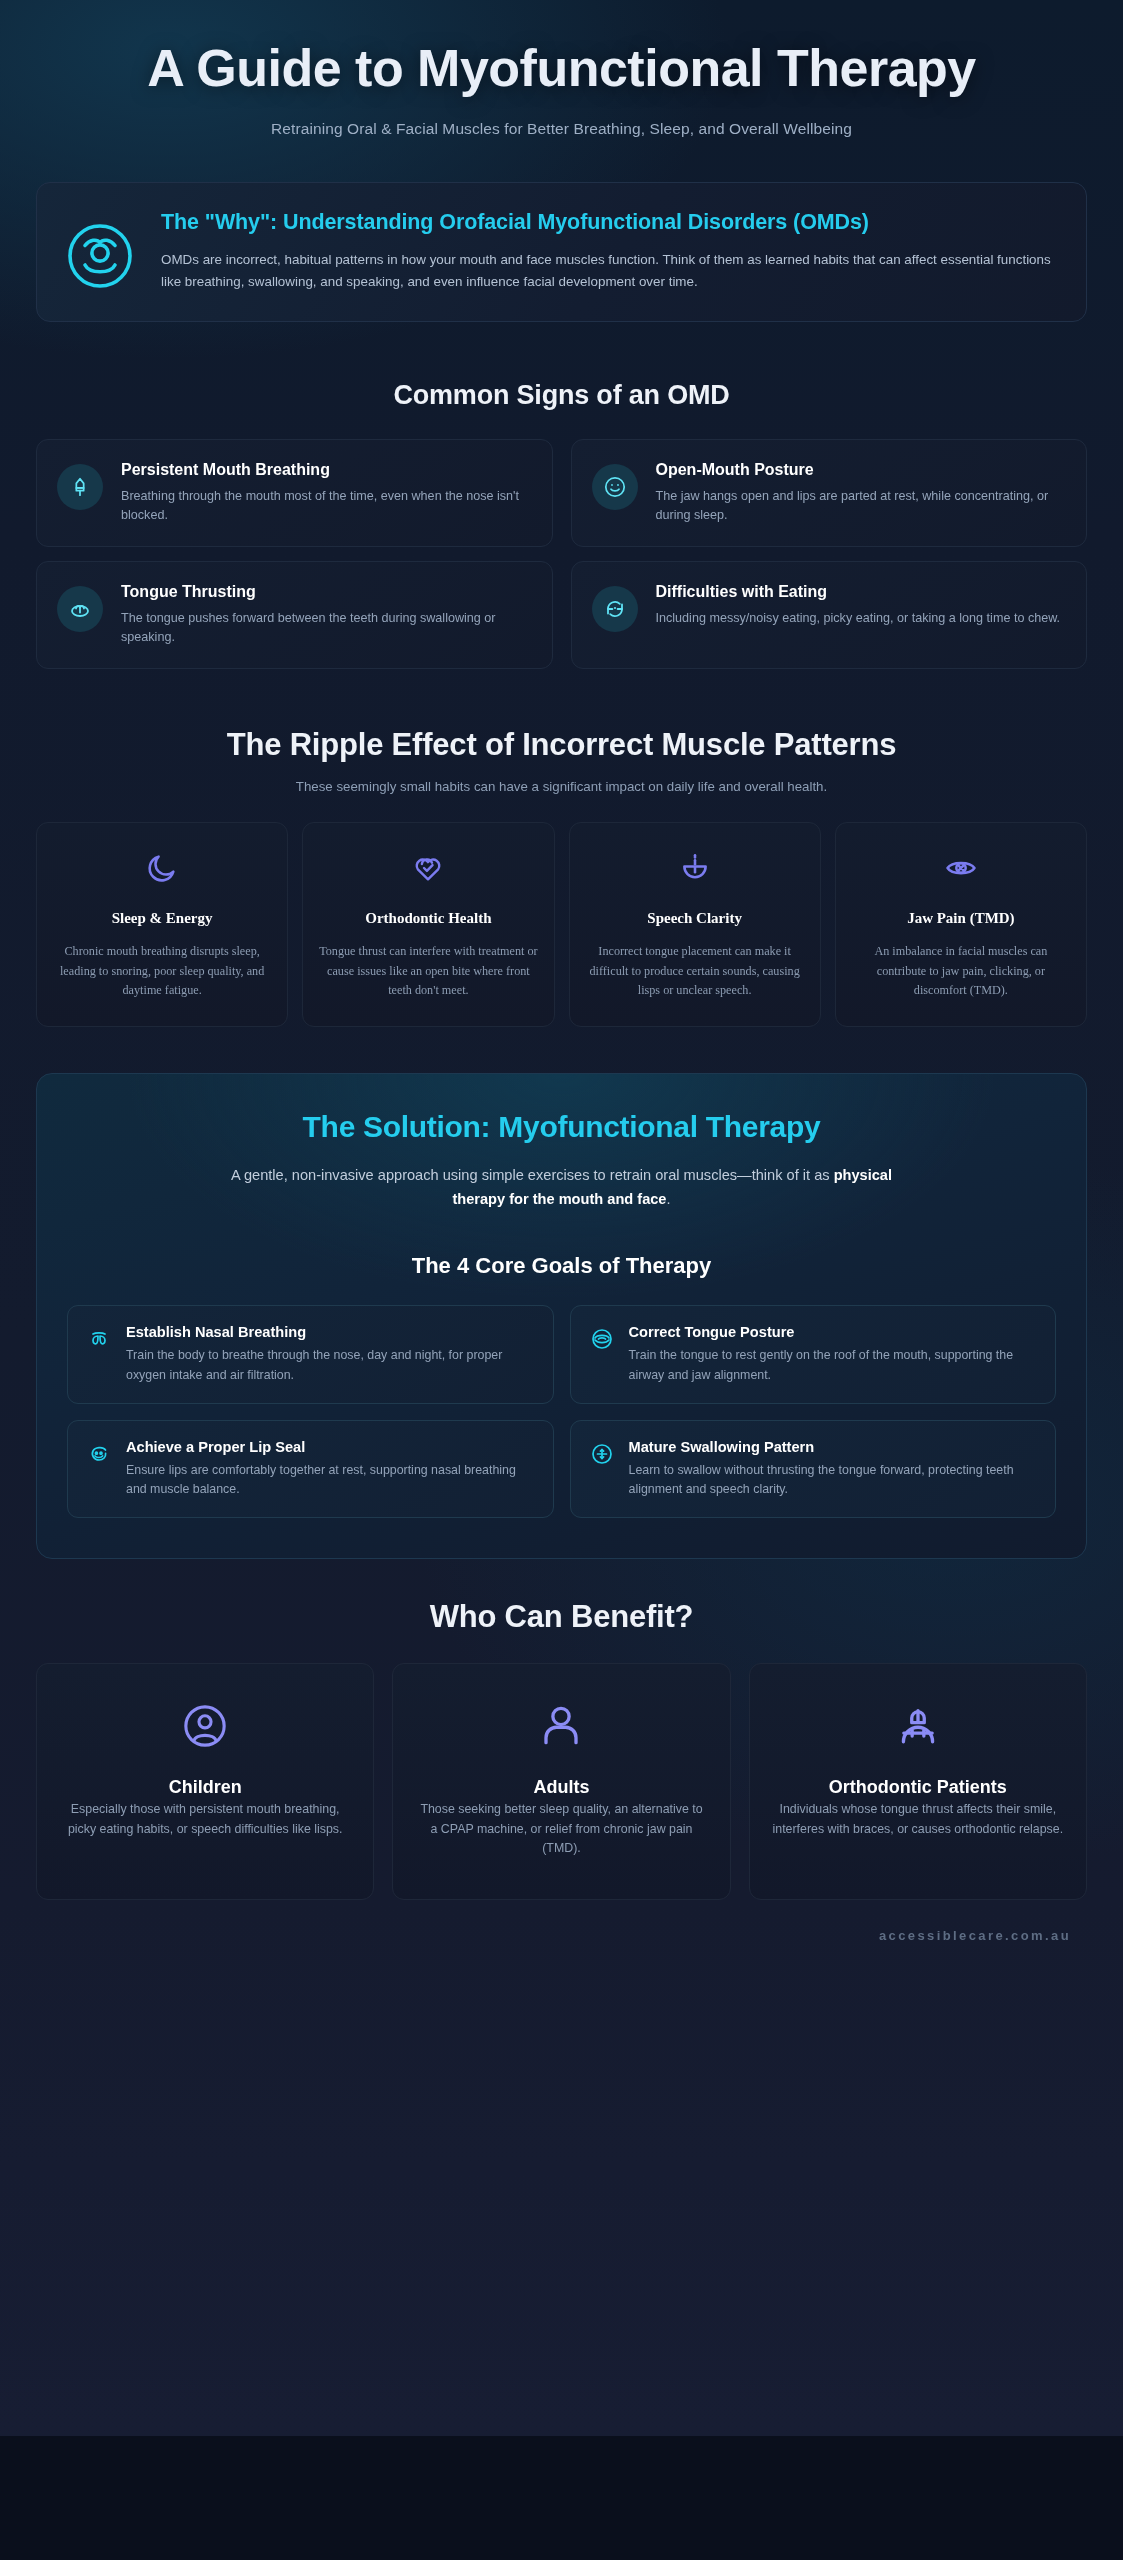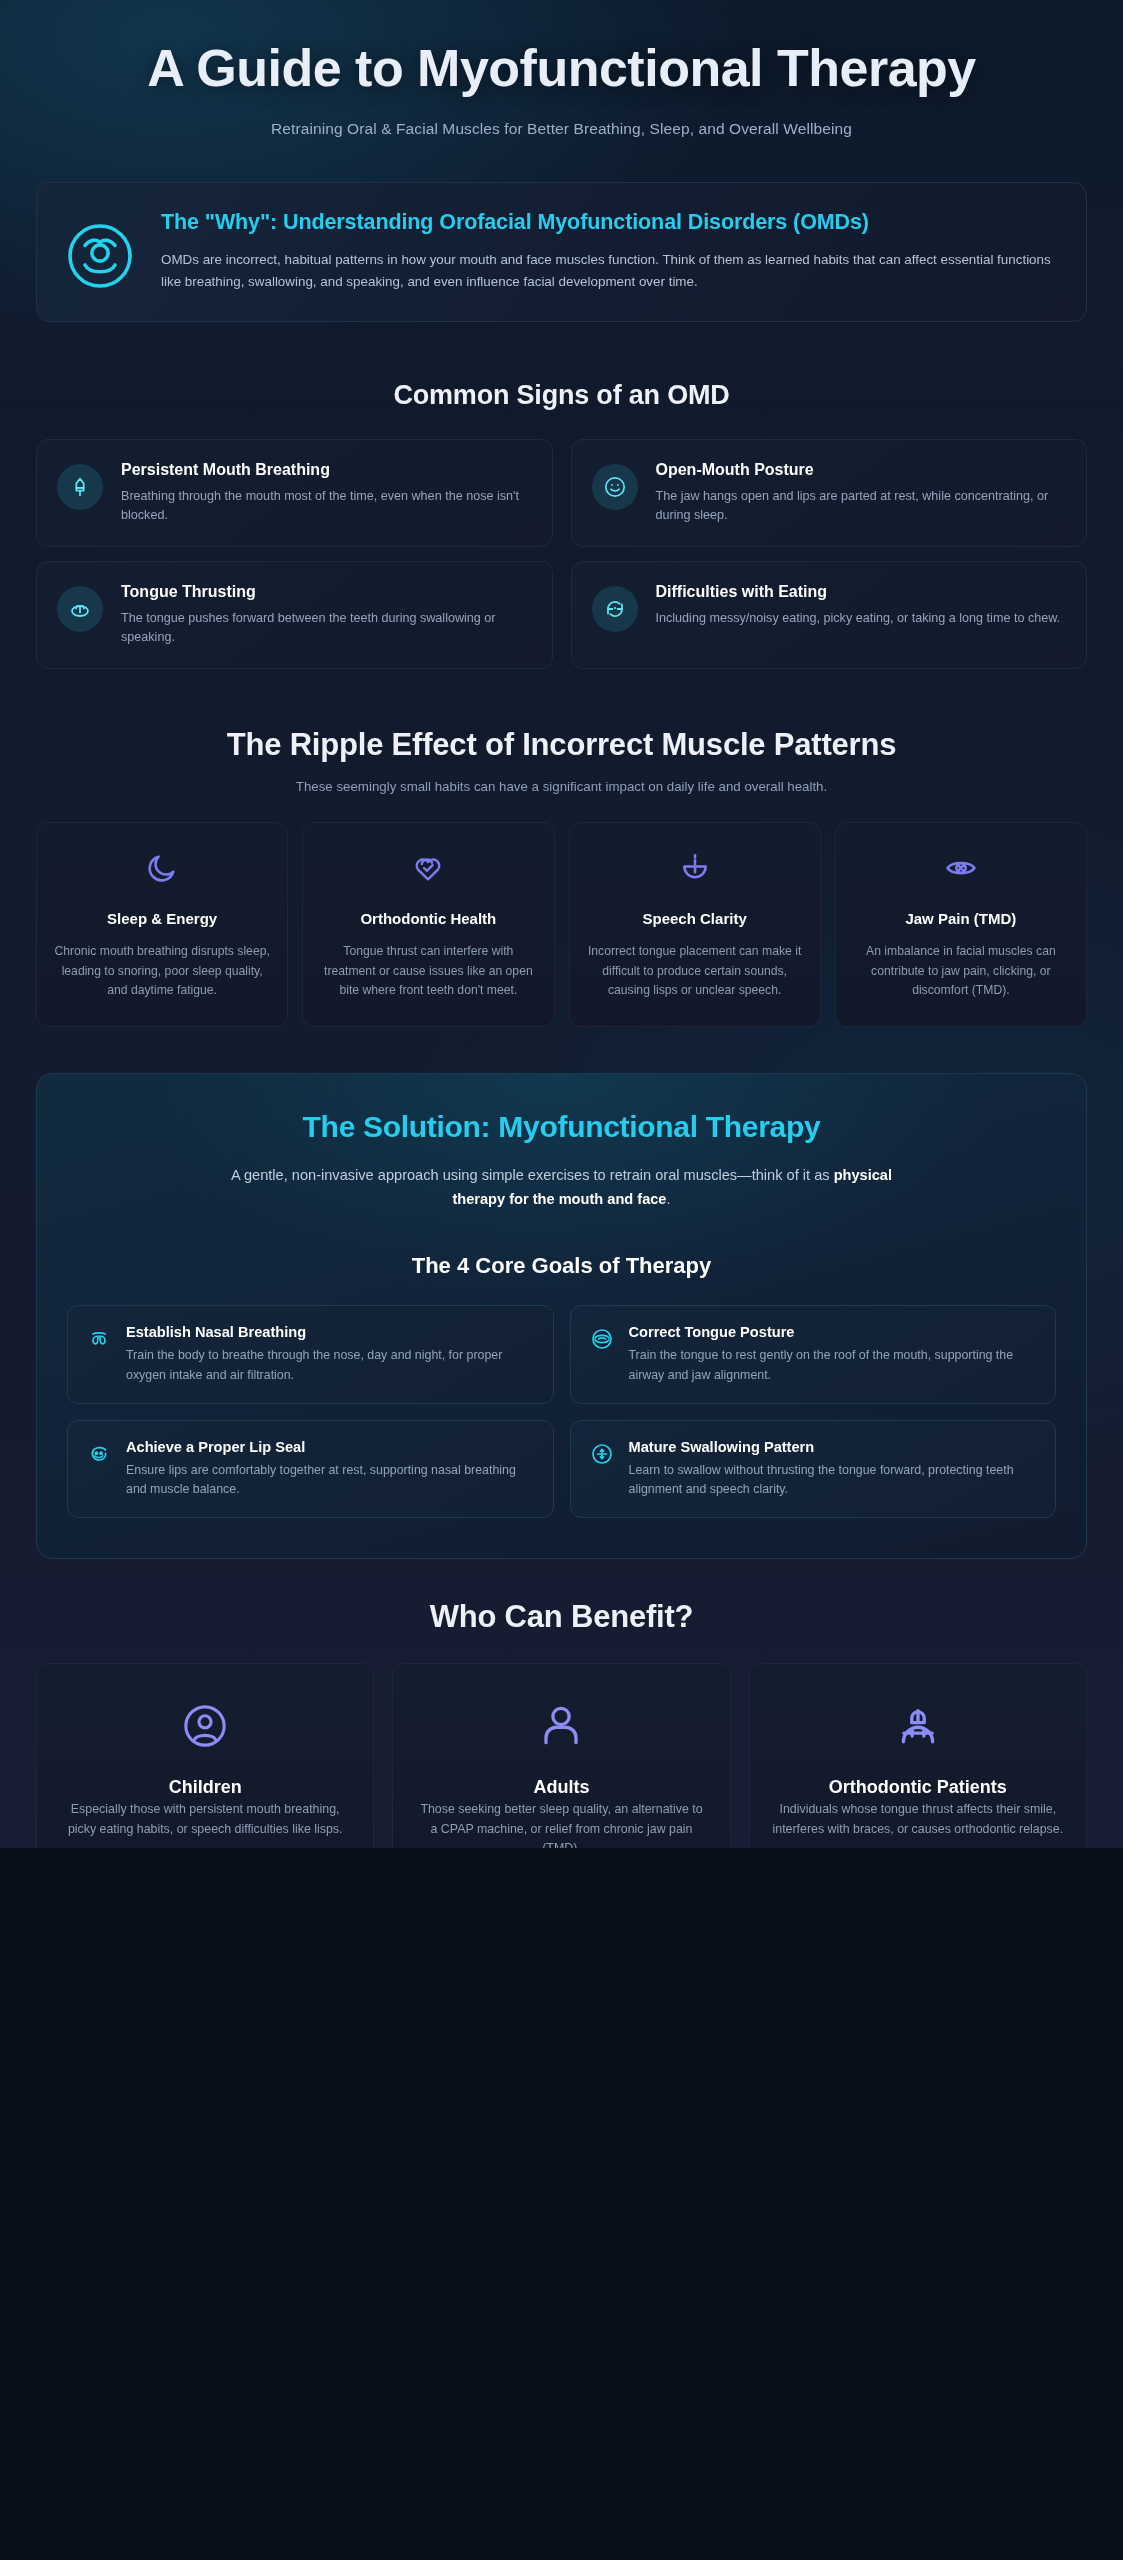--- a/index.html
+++ b/index.html
@@ -6,21 +6,21 @@
 
   html, body {
     width: 1123px;
     background: #0a0f1c;
     font-family: "Liberation Sans", sans-serif;
   }
 
   #page {
     position: relative;
     width: 1123px;
-    height: 1848px;
+    height: 2436px;
     overflow: hidden;
     background:
       radial-gradient(ellipse 900px 500px at 15% 2%, rgba(18,58,82,0.85) 0%, rgba(11,26,43,0) 62%),
       radial-gradient(ellipse 900px 600px at 85% 62%, rgba(14,47,70,0.55) 0%, rgba(11,26,43,0) 60%),
       linear-gradient(180deg, #0d1b2d 0%, #111a2d 22%, #131b2e 55%, #151b2f 78%, #171d33 100%);
   }
 
   
   .hero { padding: 40px 70px 30px; text-align: center; }
   .hero h1 {
@@ -120,20 +120,21 @@
     line-height: 1.55;
   }
 
   
   .ripple-grid {
     display: grid;
     grid-template-columns: repeat(4, 1fr);
     gap: 14px;
     padding: 0 36px;
     margin-top: 28px;
+    font-family: Liberation Serif, serif;
   }
   .ripple-card {
     border: 1px solid #1d2739;
     border-radius: 12px;
     background: linear-gradient(180deg, #131c2e 0%, #121829 100%);
     padding: 24px 14px 26px;
     text-align: center;
   }
   .ripple-icon { height: 42px; display:flex; align-items:center; justify-content:center; }
   .ripple-title {

